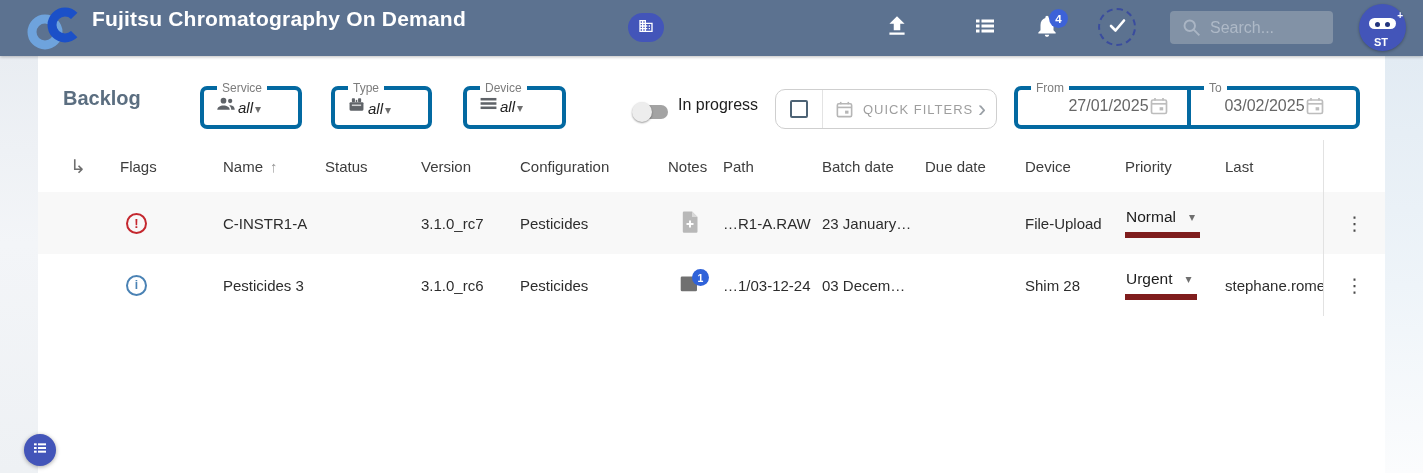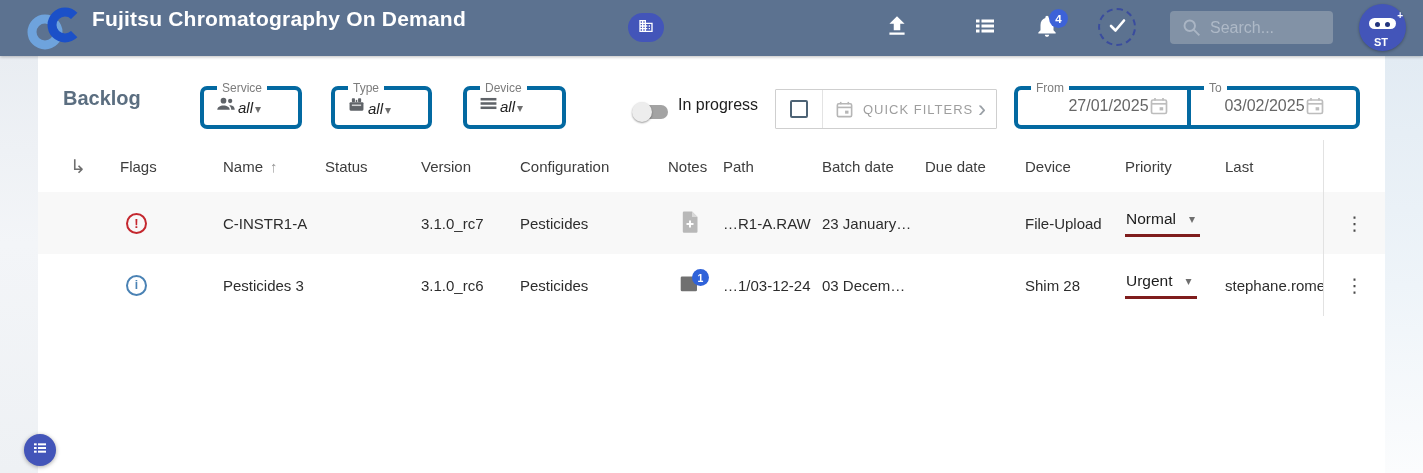--- a/index.html
+++ b/index.html
@@ -54,21 +54,21 @@
   fieldset.outl legend { font-size:12px; color:#7c7c7c; padding:0 5px; margin-left:5px; }
   .fs-row { display:flex; align-items:flex-end; gap:2px; padding:1px 2px 0 4px; }
   .fs-val { font-size:15px; font-style:italic; color:#1f1f1f; }
   .fs-caret, .prio-caret { color:#6f6f6f; font-size:12px; }
   .toggle { position:absolute; left:632px; top:101px; width:38px; height:22px; cursor:pointer; }
   .toggle .track { position:absolute; left:2px; top:4px; width:34px; height:14px; border-radius:7px; background:#a3a3a3; }
   .toggle .knob  { position:absolute; left:0; top:1px; width:20px; height:20px; border-radius:50%;
                    background:#ededed; box-shadow:0 1px 2px rgba(0,0,0,.4); }
   .inprog-label { position:absolute; left:678px; top:96px; font-size:16px; color:#1d1d1d; }
   .quick-box { position:absolute; left:775px; top:89px; width:222px; height:40px;
-               border:1px solid #cfcfcf; border-radius:1px; background:#fff;
+               border:1px solid #cfcfcf; border-radius:10px; background:#fff;
                display:flex; align-items:center; }
   .quick-check { width:18px; height:18px; border:2px solid #4d6375; border-radius:2px;
                  margin:0 14px; cursor:pointer; flex:0 0 auto; }
   .quick-div { align-self:stretch; border-left:1px solid #e3e3e3; }
   .quick-label { font-size:13px; color:#9e9e9e; letter-spacing:1px; margin-left:9px; }
   .quick-chev { margin-left:auto; margin-right:10px; color:#9aa0a6; font-size:24px; line-height:20px; cursor:pointer; }
   .date-val { font-size:16px; color:#666; }
   .date-row { display:flex; align-items:center; justify-content:center; padding:1px 4px 0 6px; }
 
   
@@ -85,21 +85,21 @@
   .expand-glyph { font-size:19px; color:#6f6f6f; }
   .kebab { font-size:19px; color:#4a4a4a; cursor:pointer; line-height:1; }
   .flag { width:21px; height:21px; border-radius:50%; display:flex; align-items:center;
           justify-content:center; font-weight:bold; margin-left:6px; }
   .flag-error { border:2px solid #c4272e; color:#c4272e; font-size:13px; }
   .flag-info  { border:2px solid #4a82b4; color:#4a82b4; font-size:12px; }
   .notes-wrap { position:relative; width:24px; margin-left:12px; cursor:pointer; }
   .notes-badge { position:absolute; top:-9px; right:-10px; width:17px; height:17px; border-radius:50%;
                  background:#2f62d9; color:#fff; font-size:10.5px; font-weight:bold;
                  display:flex; align-items:center; justify-content:center; }
-  .prio { display:inline-flex; align-items:center; gap:13px; border-bottom:3px solid #7f1d1d;
+  .prio { display:inline-flex; align-items:center; gap:13px; border-bottom:6px solid #7f1d1d;
           padding:0 5px 6px 1px; font-size:15.5px; color:#1c1c1c; cursor:pointer; }
 
   .fab { position:absolute; left:24px; top:434px; width:32px; height:32px; border-radius:50%;
          background:#4355b9; display:flex; align-items:center; justify-content:center;
          cursor:pointer; box-shadow:0 1px 4px rgba(0,0,0,.35); z-index:5; }
 </style>
 </head>
 <body>
 
 <div class="bg-left"></div>

